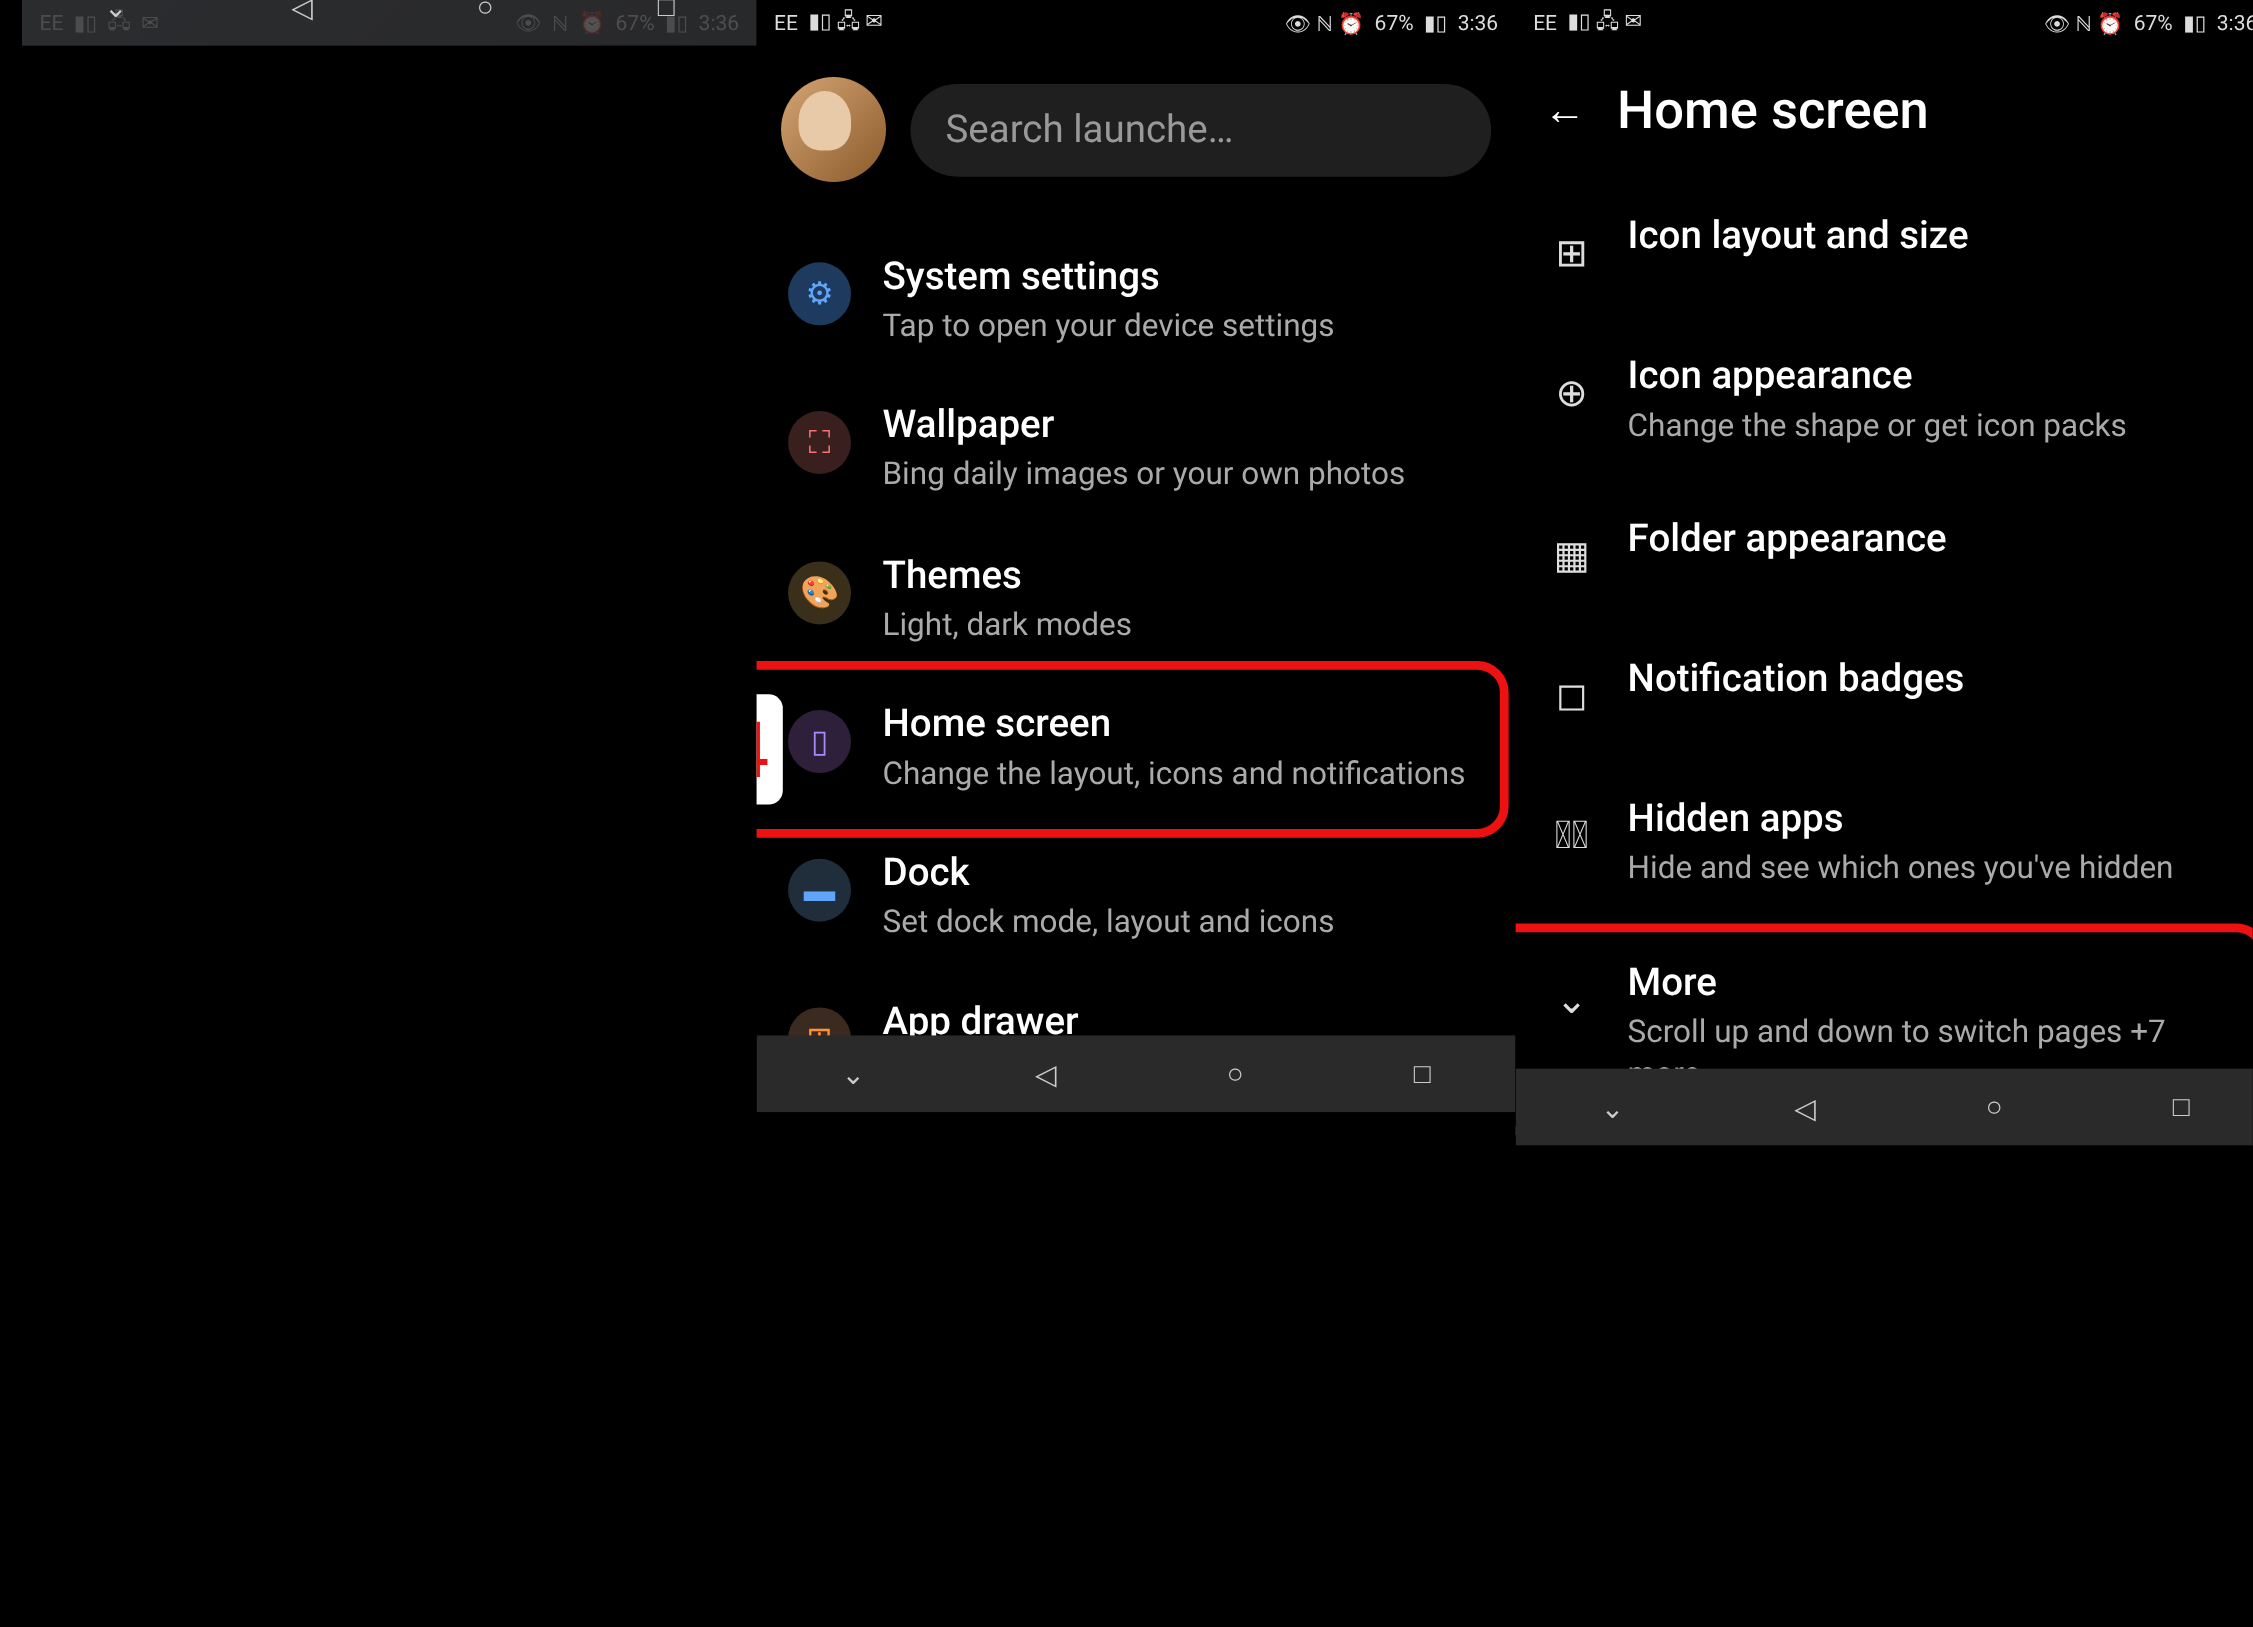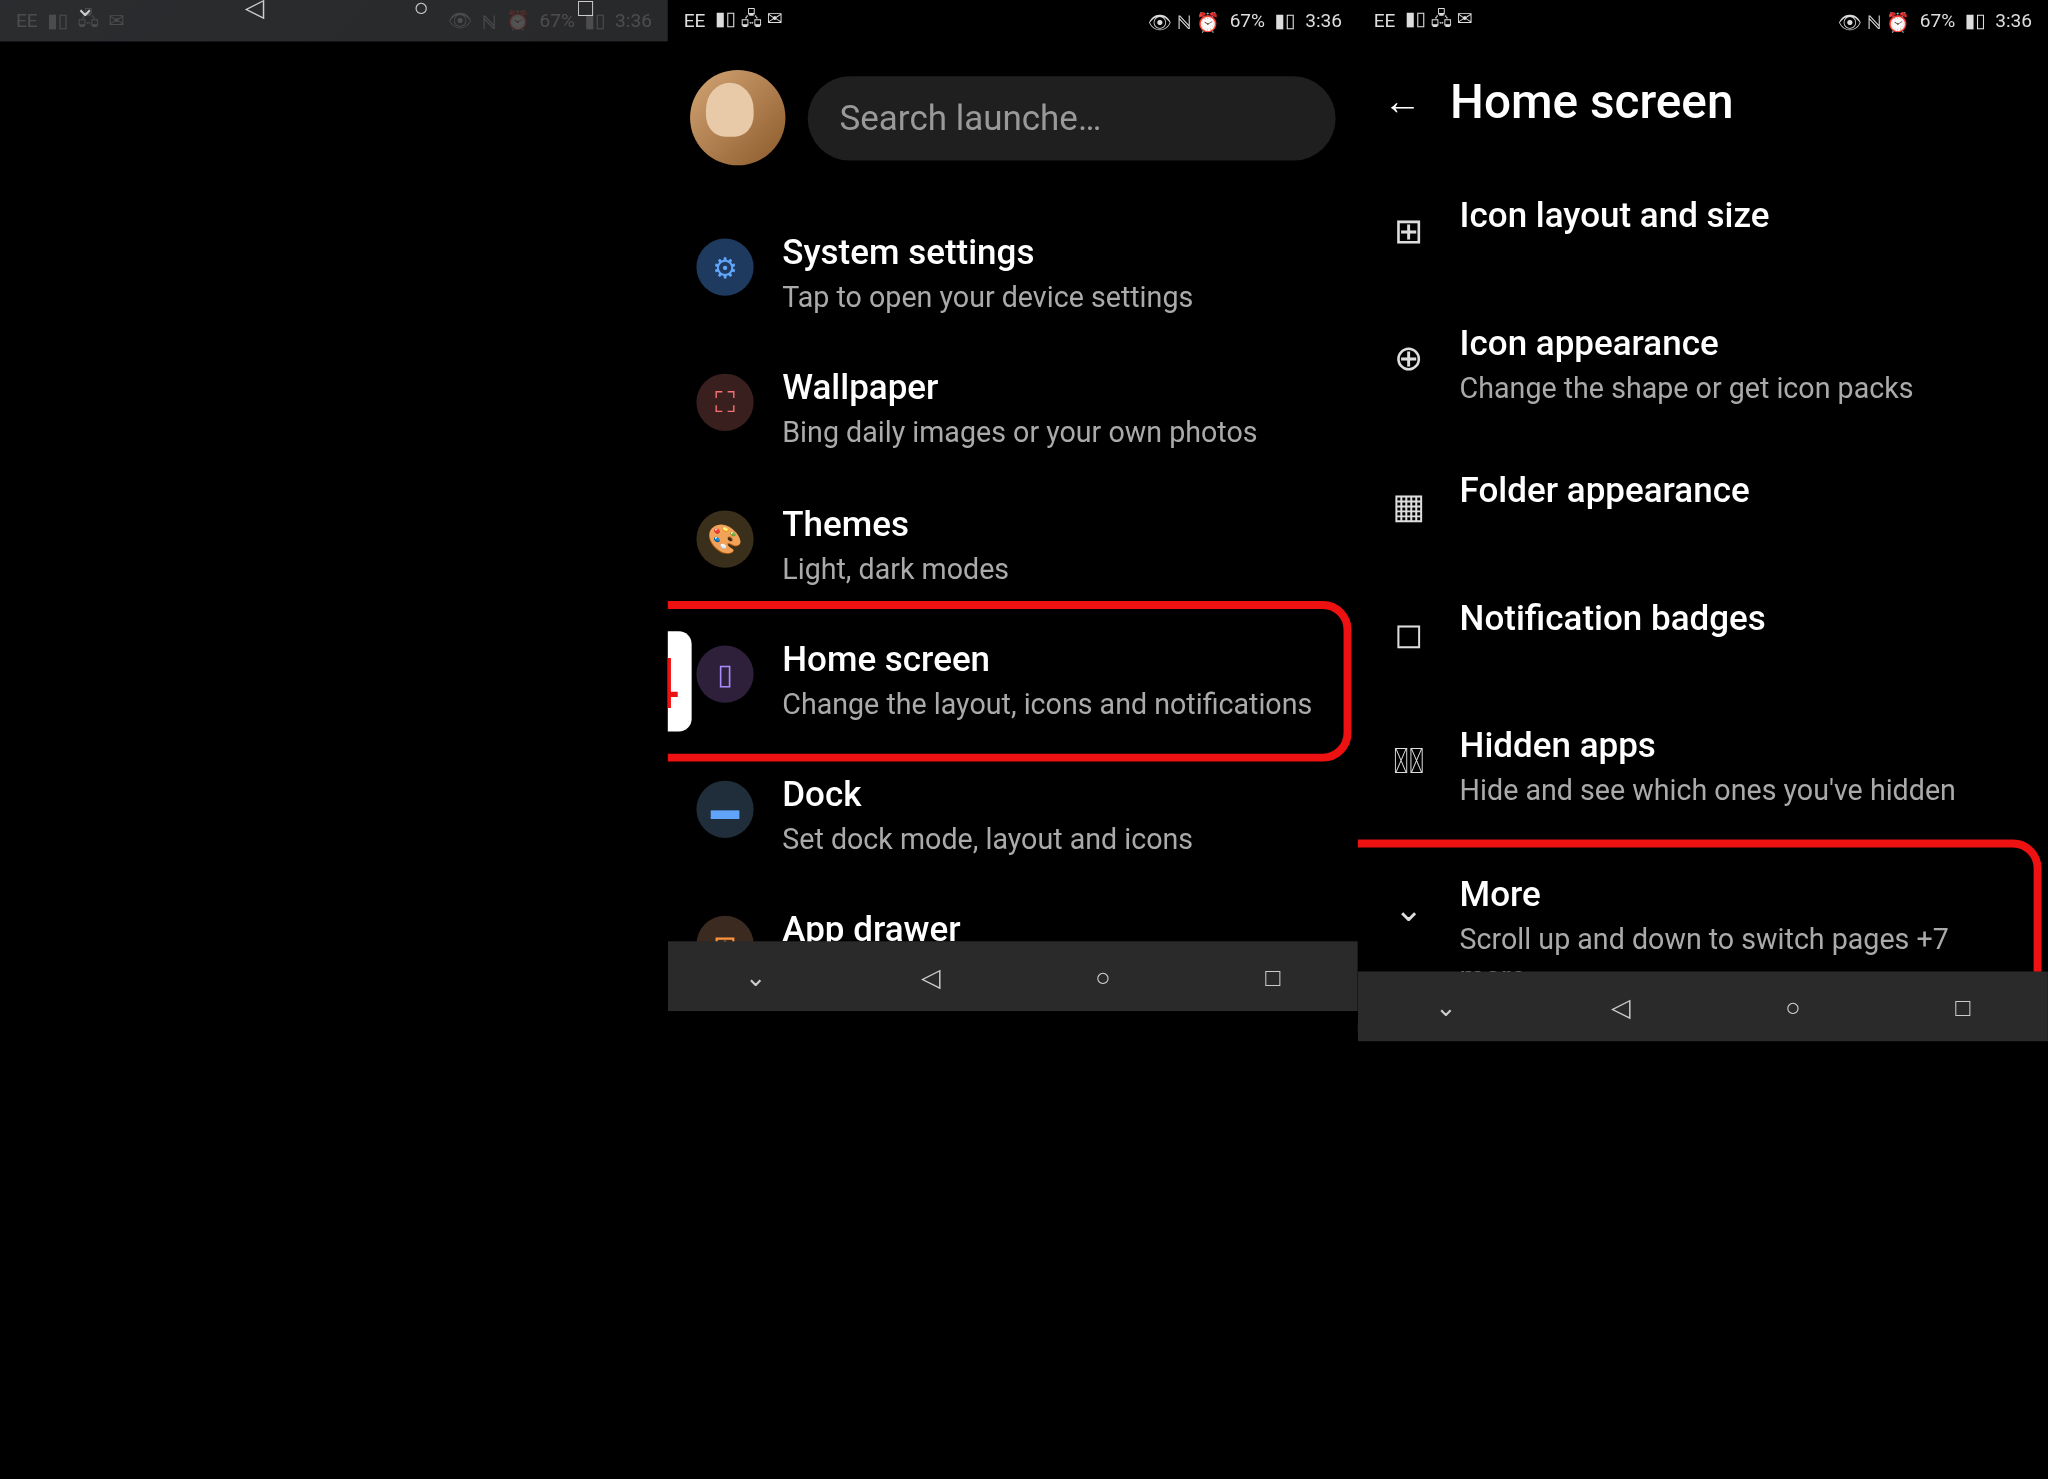--- a/index.html
+++ b/index.html
@@ -1,17 +1,17 @@
 <!DOCTYPE html>
 <html><head>
 <meta charset="utf-8">
 <style>
   * { margin: 0; padding: 0; box-sizing: border-box; }
   html, body { width: 2048px; height: 1479px; font-family: -apple-system, Roboto, sans-serif; background: #000; overflow: hidden; }
-  .container { display: flex; width: 100%; height: 100%; }
+  .container { display: flex; width: 100%; height: 100%; padding-left: 20px; }
   .panel { height: 100%; position: relative; overflow: hidden; }
   .panel1 { width: 420px; background: linear-gradient(135deg, #3a3f4a, #2a2e35); }
   .panel2 { width: 434px; background: #000; }
   .panel3 { width: 434px; background: #000; }
   .scaler { transform-origin: top left; }
 
   
   .status-bar { display: flex; justify-content: space-between; align-items: center; padding: 4px 10px; height: 26px; color: #ddd; font-size: 12px; }
   .status-left, .status-right { display: flex; gap: 6px; align-items: center; }
 

